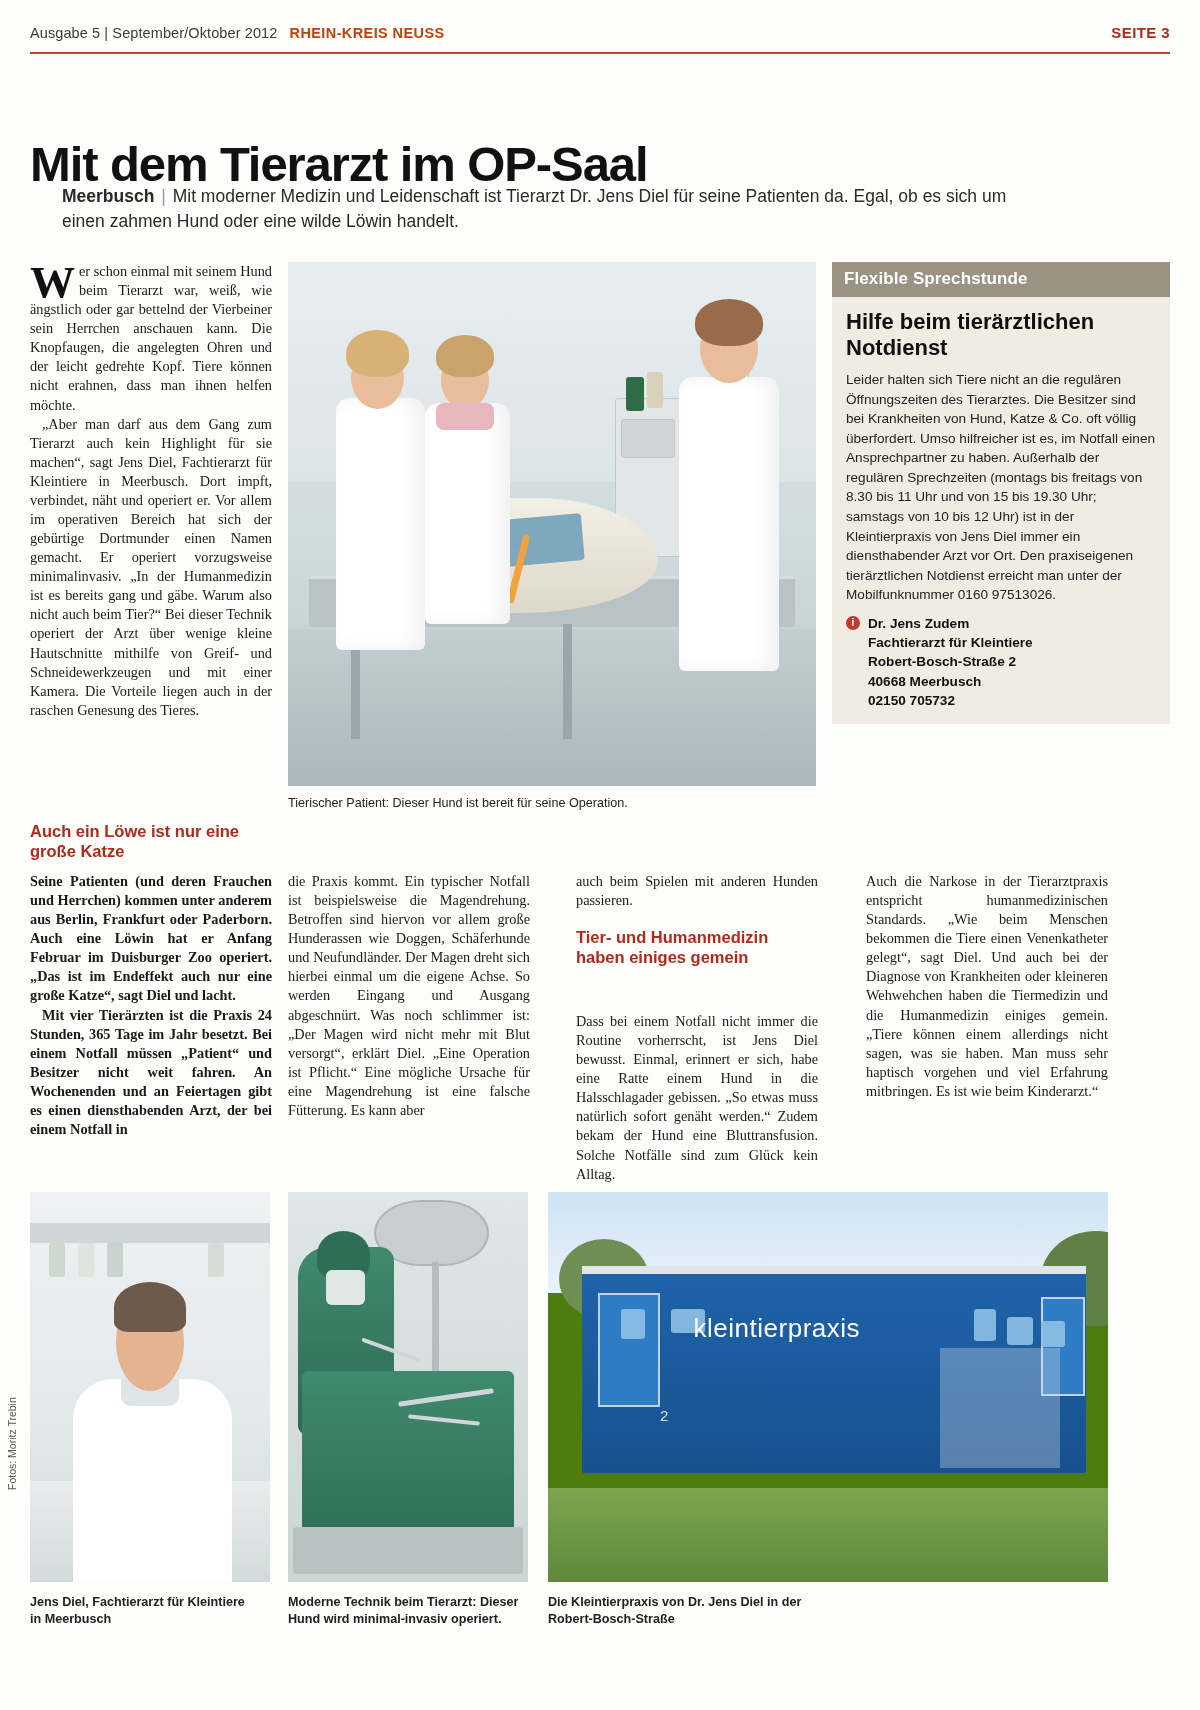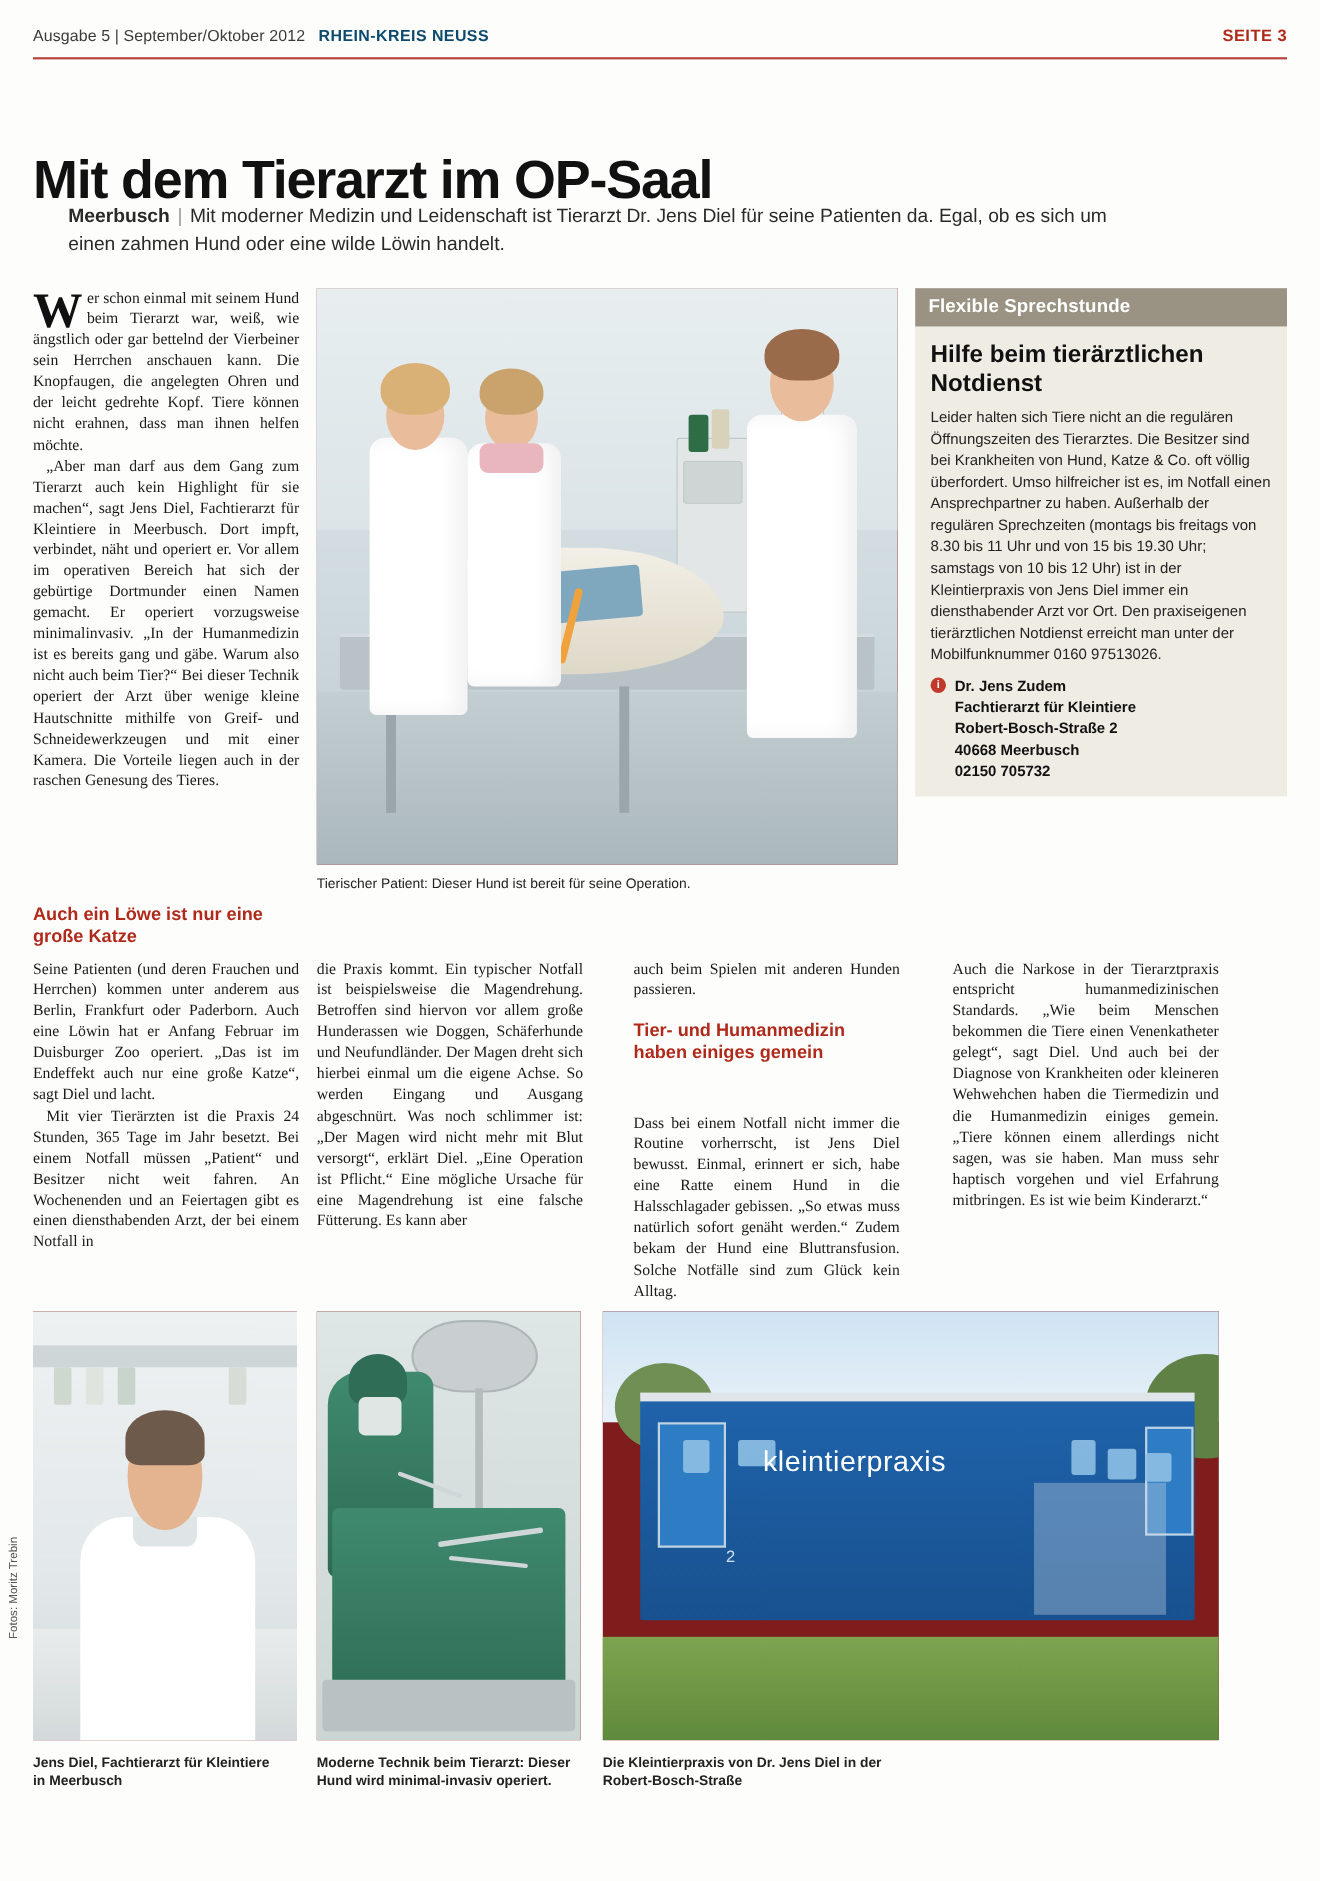--- a/index.html
+++ b/index.html
@@ -35,21 +35,21 @@
   }
   .masthead-left {
     font-size: 14.5px;
     color: #3b3b3b;
     letter-spacing: .1px;
   }
   .masthead-left .issue { font-weight: 400; }
   .masthead-left .region {
     font-weight: 700;
     letter-spacing: .4px;
-    color: #0c4a6e;
+    color: #c2410c;
     padding-left: 8px;
   }
   .masthead-right {
     font-size: 15px;
     font-weight: 700;
     color: #b02a1c;
     letter-spacing: .4px;
   }
   .rule-top {
     position: absolute;
@@ -105,21 +105,21 @@
     line-height: 36px;
     font-weight: 700;
     padding: 2px 4px 0 0;
     color: #111;
   }
 
   
   .photo {
     position: relative;
     overflow: hidden;
-    background: #7f1d1d;
+    background: #4d7c0f;
   }
   #photo-or {
     left: 288px; top: 262px;
     width: 528px; height: 524px;
     position: absolute;
     overflow: hidden;
   }
   .cap {
     font-family: "Liberation Sans", sans-serif;
     font-size: 12.6px;
@@ -207,21 +207,21 @@
     position: absolute;
     top: 872px;
     width: 242px;
     font-size: 14.3px;
     line-height: 1.335;
     text-align: justify;
     hyphens: auto;
   }
   .bodycol p { margin: 0; text-indent: 12px; }
   .bodycol p.first { text-indent: 0; }
-  #col1 { left: 30px; }
+  #col1 { left: 30px; font-weight: bold; }
   #col2 { left: 288px; }
   #col3 { left: 556px; top: 872px; }
   #col4 { left: 928px; }
   #col3 { left: 576px; width: 242px; }
   #col4 { left: 866px; width: 242px; }
 
   #subhead-tier {
     position: absolute;
     left: 576px; top: 928px;
     width: 242px;

